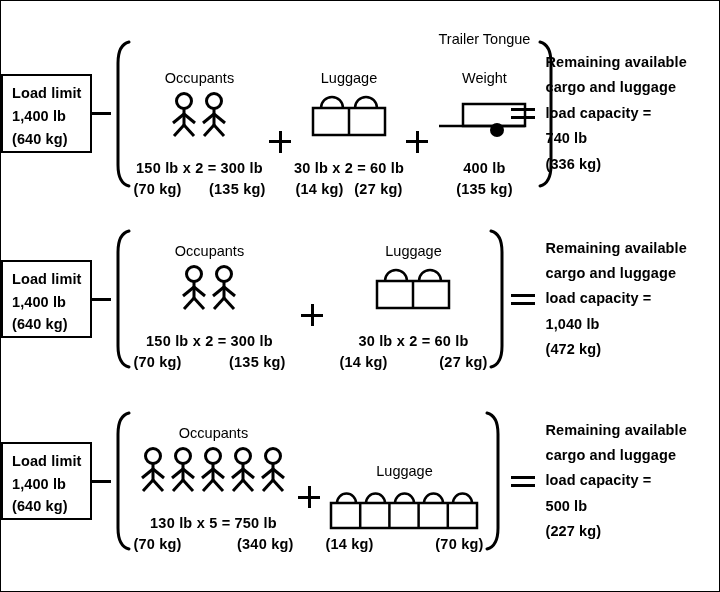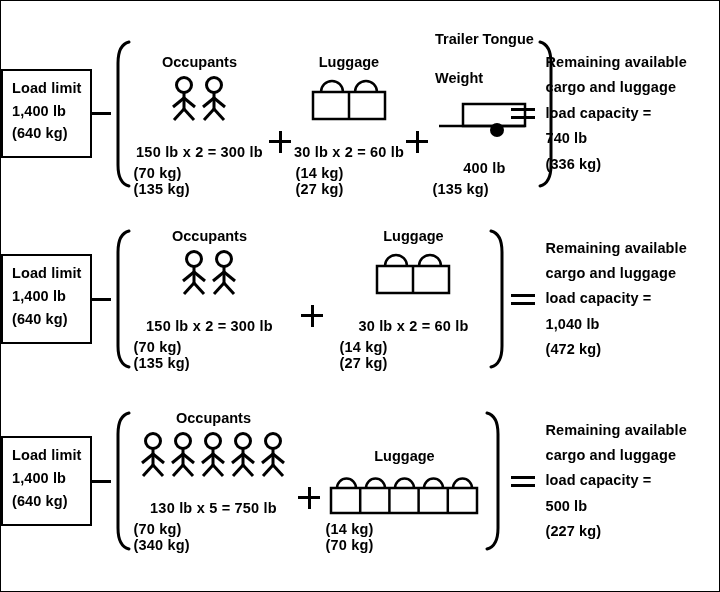--- a/index.html
+++ b/index.html
@@ -35,21 +35,21 @@
 
   
   .loadlimit-wrap {
     width: 118px;
     display: flex;
     justify-content: center;
     align-items: center;
   }
   .loadlimit-box {
     border: 2px solid #000000;
-    padding: 6px 9px 11px 9px;
+    padding: 6px 9px 0 9px;
     font-size: 14.5px;
     font-weight: bold;
     line-height: 1.58;
     white-space: nowrap;
   }
   .loadlimit-box div { letter-spacing: 0.1px; }
 
   
   .op-minus {
     width: 26px;
@@ -89,22 +89,22 @@
   }
 
   
   .term {
     display: flex;
     flex-direction: column;
     align-items: center;
   }
   .term-title {
     font-size: 14.5px;
-    font-weight: bold;
-    text-align: left;
+    font-weight: normal;
+    text-align: center;
     line-height: 1.35;
     white-space: nowrap;
     margin-bottom: 3px;
   }
   .term-title .second-line { display: block; margin-top: 19px; }
   .icons {
     display: flex;
     align-items: flex-end;
     justify-content: center;
     min-height: 46px;
@@ -119,21 +119,20 @@
   }
   .term-math-kg {
     font-size: 14.5px;
     font-weight: bold;
     white-space: nowrap;
     margin-top: 5px;
     display: flex;
     justify-content: space-between;
     width: 100%;
     letter-spacing: 0.2px;
-    flex-direction: column;
   }
   .term-math-kg.single { justify-content: center; }
 
   
   .op-plus {
     flex: none;
     display: flex;
     align-items: center;
     justify-content: center;
     padding-bottom: 44px;

